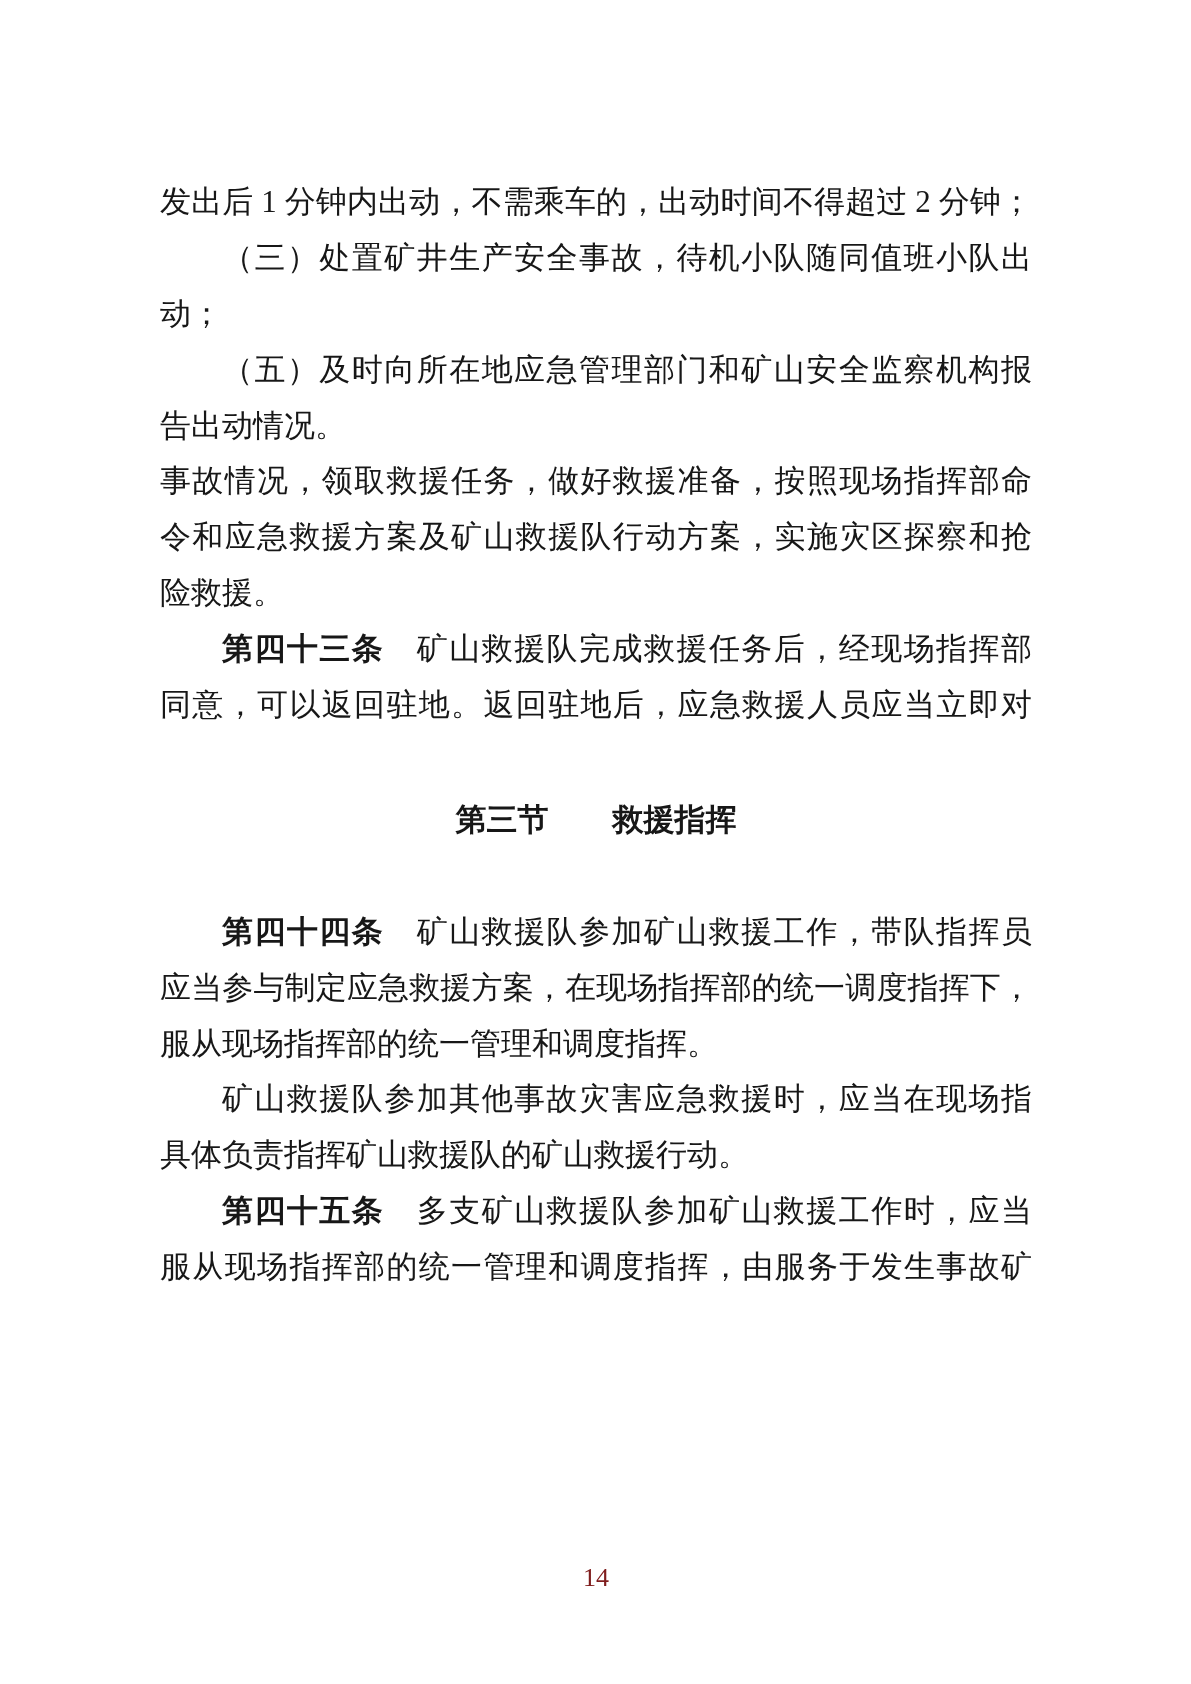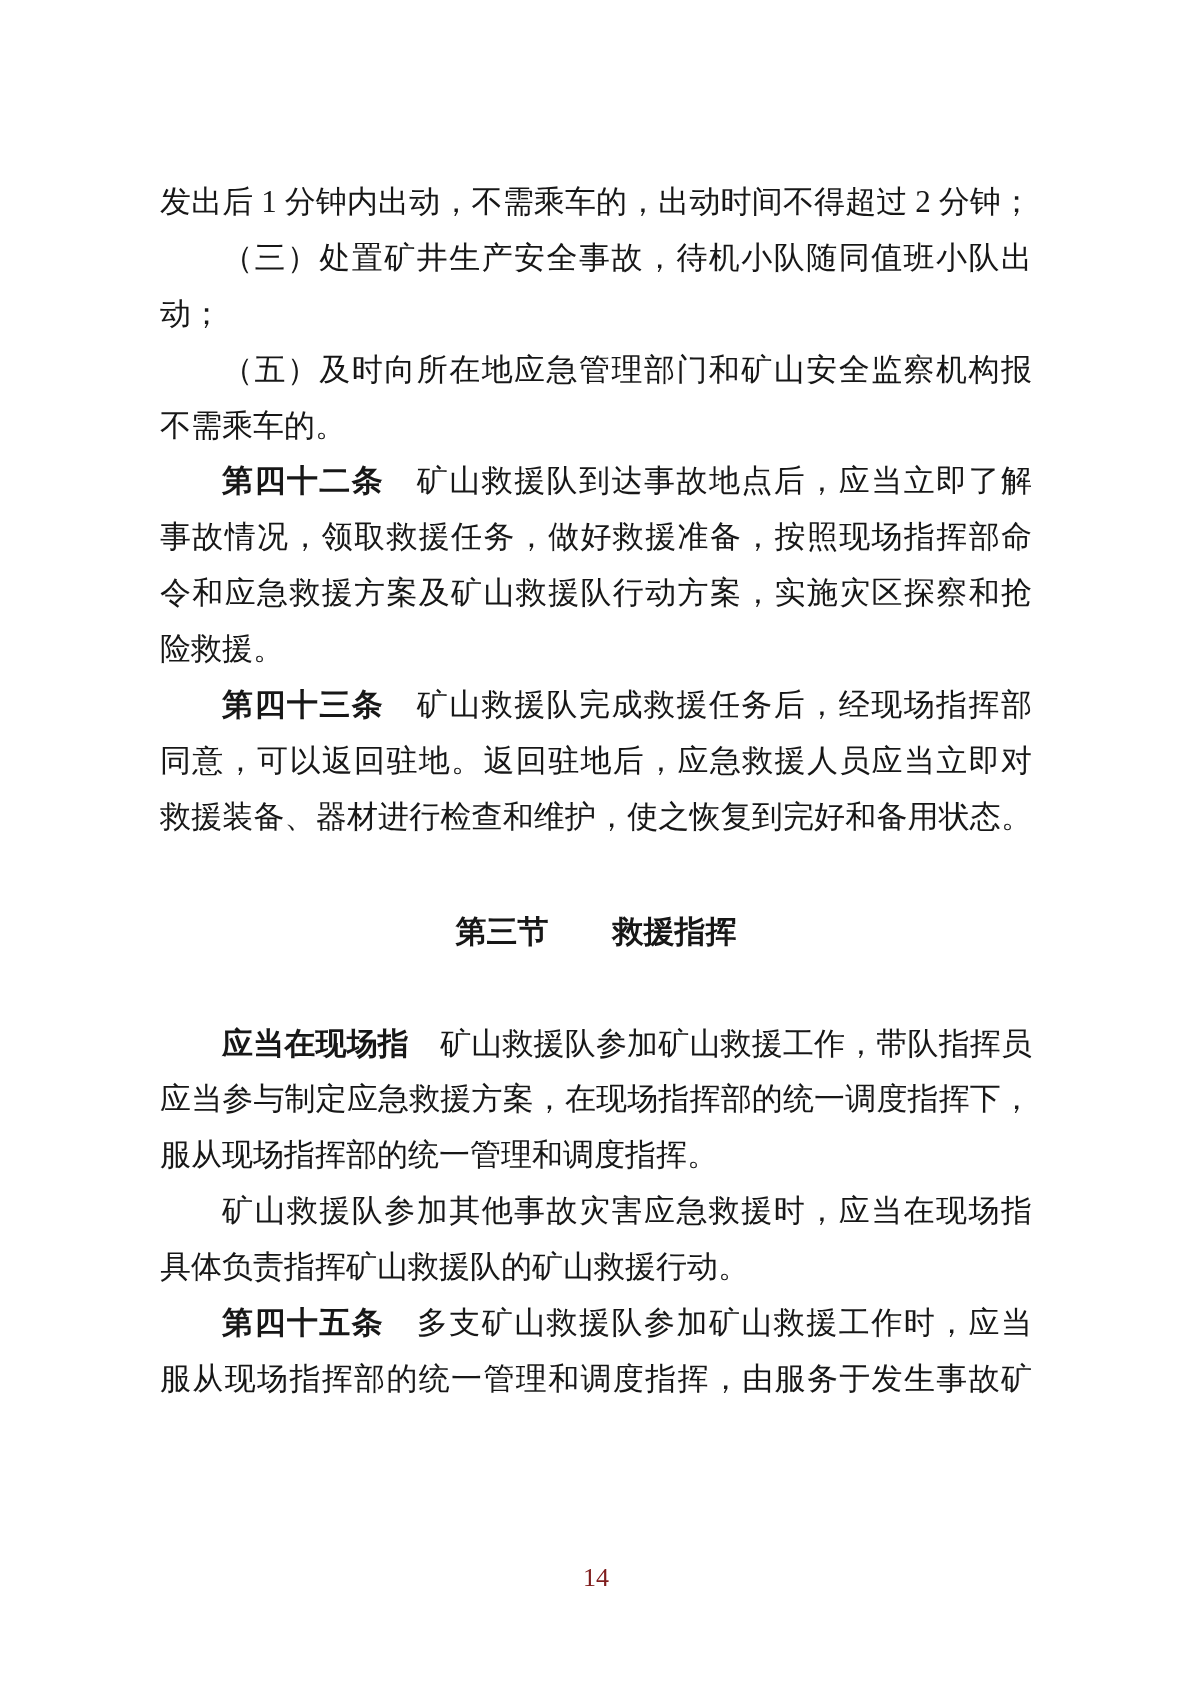--- a/index.html
+++ b/index.html
@@ -71,39 +71,37 @@
   <div class="content">
       <div class="paragraph">
         <div class="line"><span>发出后 1 分钟内出动，不需乘车的，出动时间不得超过 2 分钟；</span></div>
       </div>
       <div class="paragraph">
         <div class="line indent"><span>（三）处置矿井生产安全事故，待机小队随同值班小队出</span></div>
         <div class="line left"><span>动；</span></div>
       </div>
       <div class="paragraph">
         <div class="line indent"><span>（五）及时向所在地应急管理部门和矿山安全监察机构报</span></div>
-        <div class="line left"><span>不需乘车的。</span></div>
+        <div class="line left"><span>告出动情况。</span></div>
       </div>
       <div class="paragraph">
-        <div class="line indent"><b>第四十二条</b><span>　矿山救援队到达事故地点后，应当立即了解</span></div>
         <div class="line"><span>事故情况，领取救援任务，做好救援准备，按照现场指挥部命</span></div>
         <div class="line"><span>令和应急救援方案及矿山救援队行动方案，实施灾区探察和抢</span></div>
         <div class="line left"><span>险救援。</span></div>
       </div>
       <div class="paragraph">
         <div class="line indent"><b>第四十三条</b><span>　矿山救援队完成救援任务后，经现场指挥部</span></div>
         <div class="line"><span>同意，可以返回驻地。返回驻地后，应急救援人员应当立即对</span></div>
-        <div class="line"><span>救援装备、器材进行检查和维护，使之恢复到完好和备用状态。</span></div>
       </div>
       <div class="section-heading">
         <span>第三节</span>
         <span>救援指挥</span>
       </div>
       <div class="paragraph">
-        <div class="line indent"><b>应当在现场指</b><span>　矿山救援队参加矿山救援工作，带队指挥员</span></div>
+        <div class="line indent"><b>第四十四条</b><span>　矿山救援队参加矿山救援工作，带队指挥员</span></div>
         <div class="line"><span>应当参与制定应急救援方案，在现场指挥部的统一调度指挥下，</span></div>
         <div class="line left"><span>服从现场指挥部的统一管理和调度指挥。</span></div>
       </div>
       <div class="paragraph">
         <div class="line indent"><span>矿山救援队参加其他事故灾害应急救援时，应当在现场指</span></div>
         <div class="line left"><span>具体负责指挥矿山救援队的矿山救援行动。</span></div>
       </div>
       <div class="paragraph">
         <div class="line indent"><b>第四十五条</b><span>　多支矿山救援队参加矿山救援工作时，应当</span></div>
         <div class="line"><span>服从现场指挥部的统一管理和调度指挥，由服务于发生事故矿</span></div>

